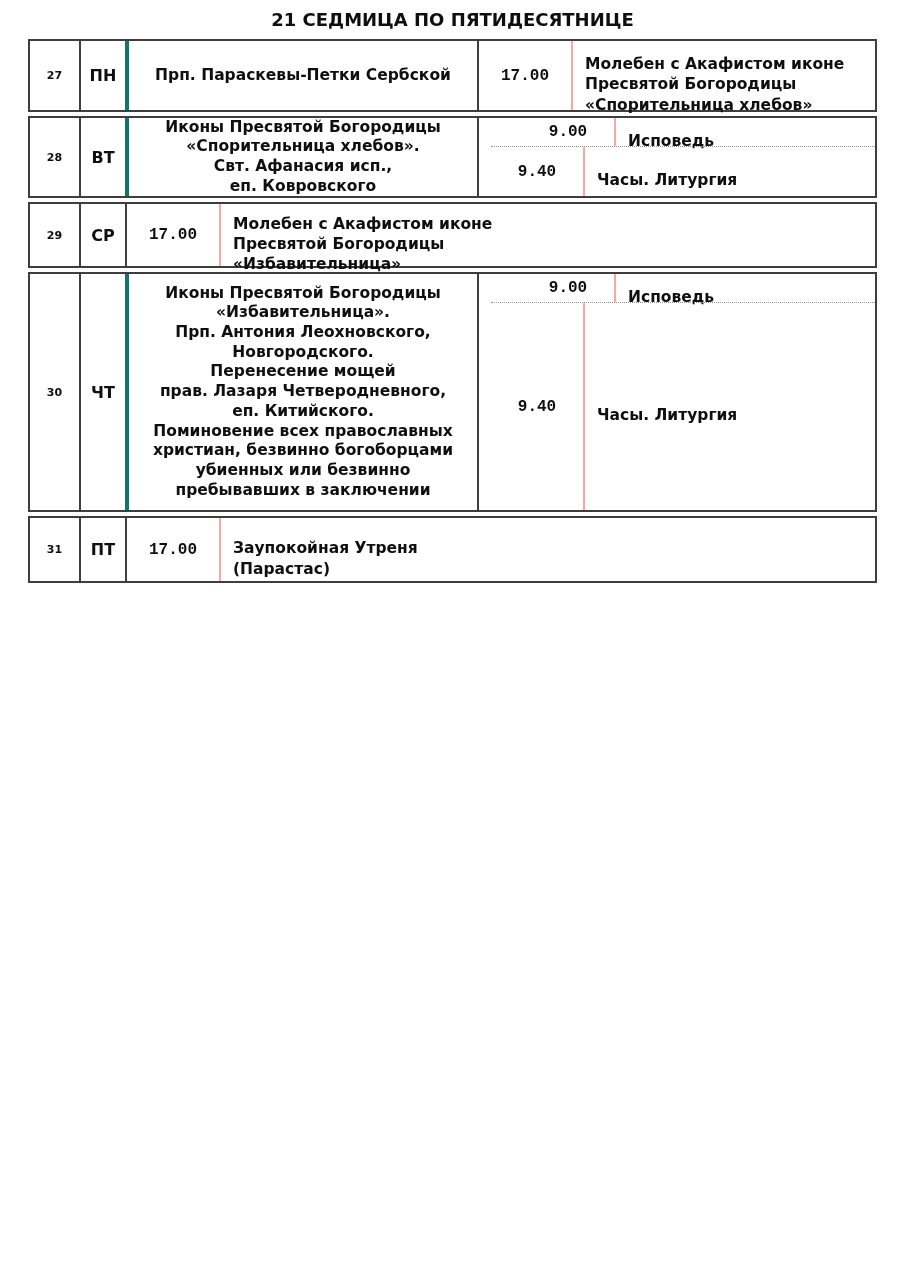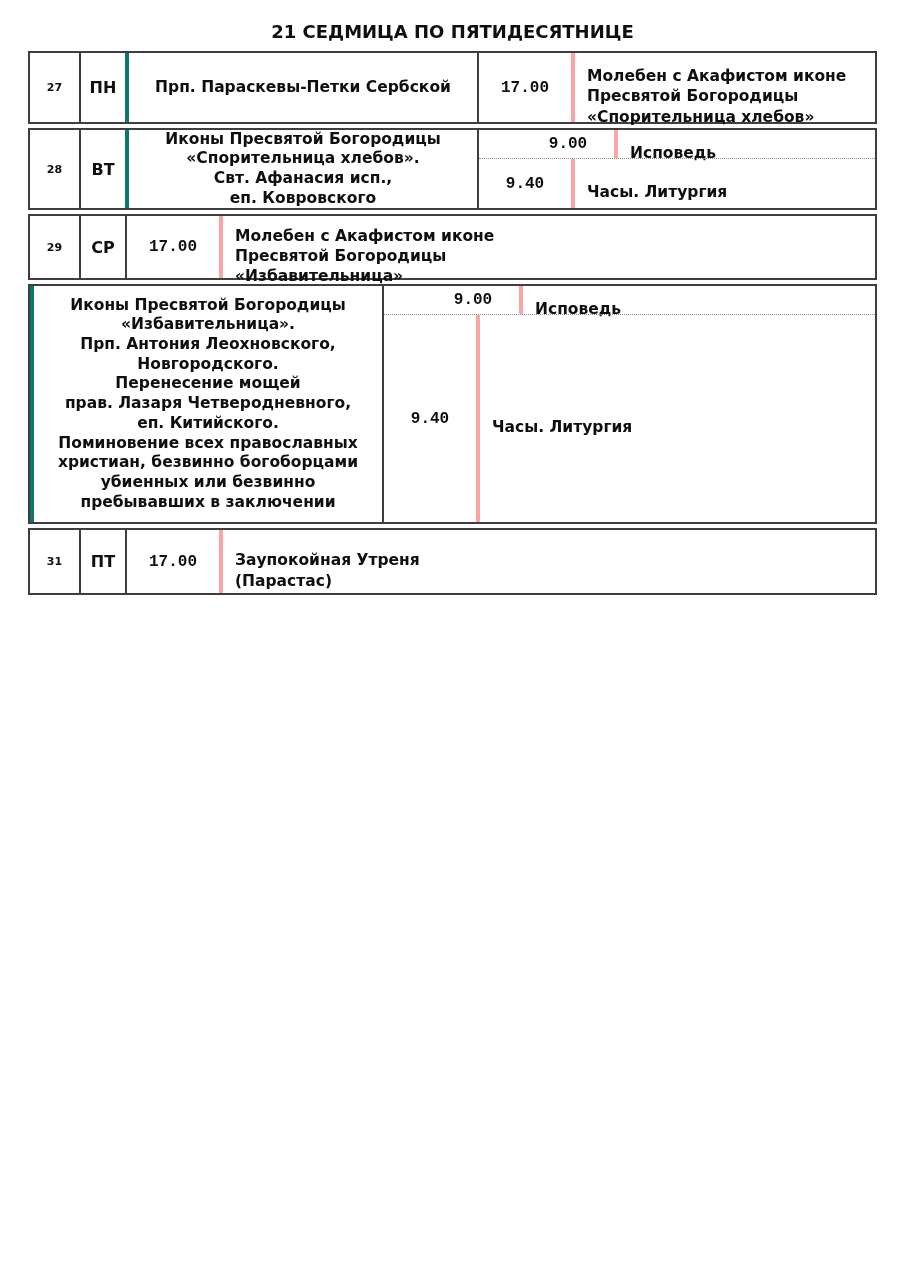--- a/index.html
+++ b/index.html
@@ -9,21 +9,21 @@
   }
   body {
     width: 905px;
     height: 1280px;
     font-family: "DejaVu Sans", "Liberation Sans", sans-serif;
     font-weight: 700;
     color: #0f0f0f;
     overflow: hidden;
   }
   .page-title {
-    margin: 12px;
+    margin: 0;
     padding-top: 9px;
     margin-bottom: 9px;
     text-align: center;
     font-size: 18px;
     letter-spacing: 0px;
   }
   .schedule {
     margin-left: 28px;
     width: 849px;
   }
@@ -72,29 +72,30 @@
     display: flex;
     flex: 1;
     min-height: 0;
   }
   .svcrow.fixed {
     flex: 0 0 28px;
     margin-left: 43px;
   }
   .svcrow + .svcrow {
     border-top: 1px dotted #8f8f8f;
+    margin-left: 12px;
   }
   .c-time {
     width: 92px;
     font-size: 16px;
     font-family: Liberation Mono, monospace;
   }
   .c-svc {
     flex: 1;
-    border-left: 4px solid #fca5a5;
+    border-left: 2px solid #fca5a5;
     justify-content: flex-start;
     text-align: left;
     padding: 20px 8px 2px 12px;
     font-size: 15.5px;
     line-height: 1.3;
   }
   .pre { white-space: pre-line; }
 </style>
 </head>
 <body>
@@ -143,20 +144,22 @@
       <div class="svcrow">
         <div class="cell c-time">17.00</div>
         <div class="cell c-svc pre">Молебен с Акафистом иконе
 Пресвятой Богородицы
 «Избавительница»</div>
       </div>
     </div>
   </section>
 
   <section class="day-row h240">
+    <div class="cell c-date">30</div>
+    <div class="cell c-day">ЧТ</div>
     <div class="cell c-desc pre">Иконы Пресвятой Богородицы
 «Избавительница».
 Прп. Антония Леохновского,
 Новгородского.
 Перенесение мощей
 прав. Лазаря Четверодневного,
 еп. Китийского.
 Поминовение всех православных
 христиан, безвинно богоборцами
 убиенных или безвинно

